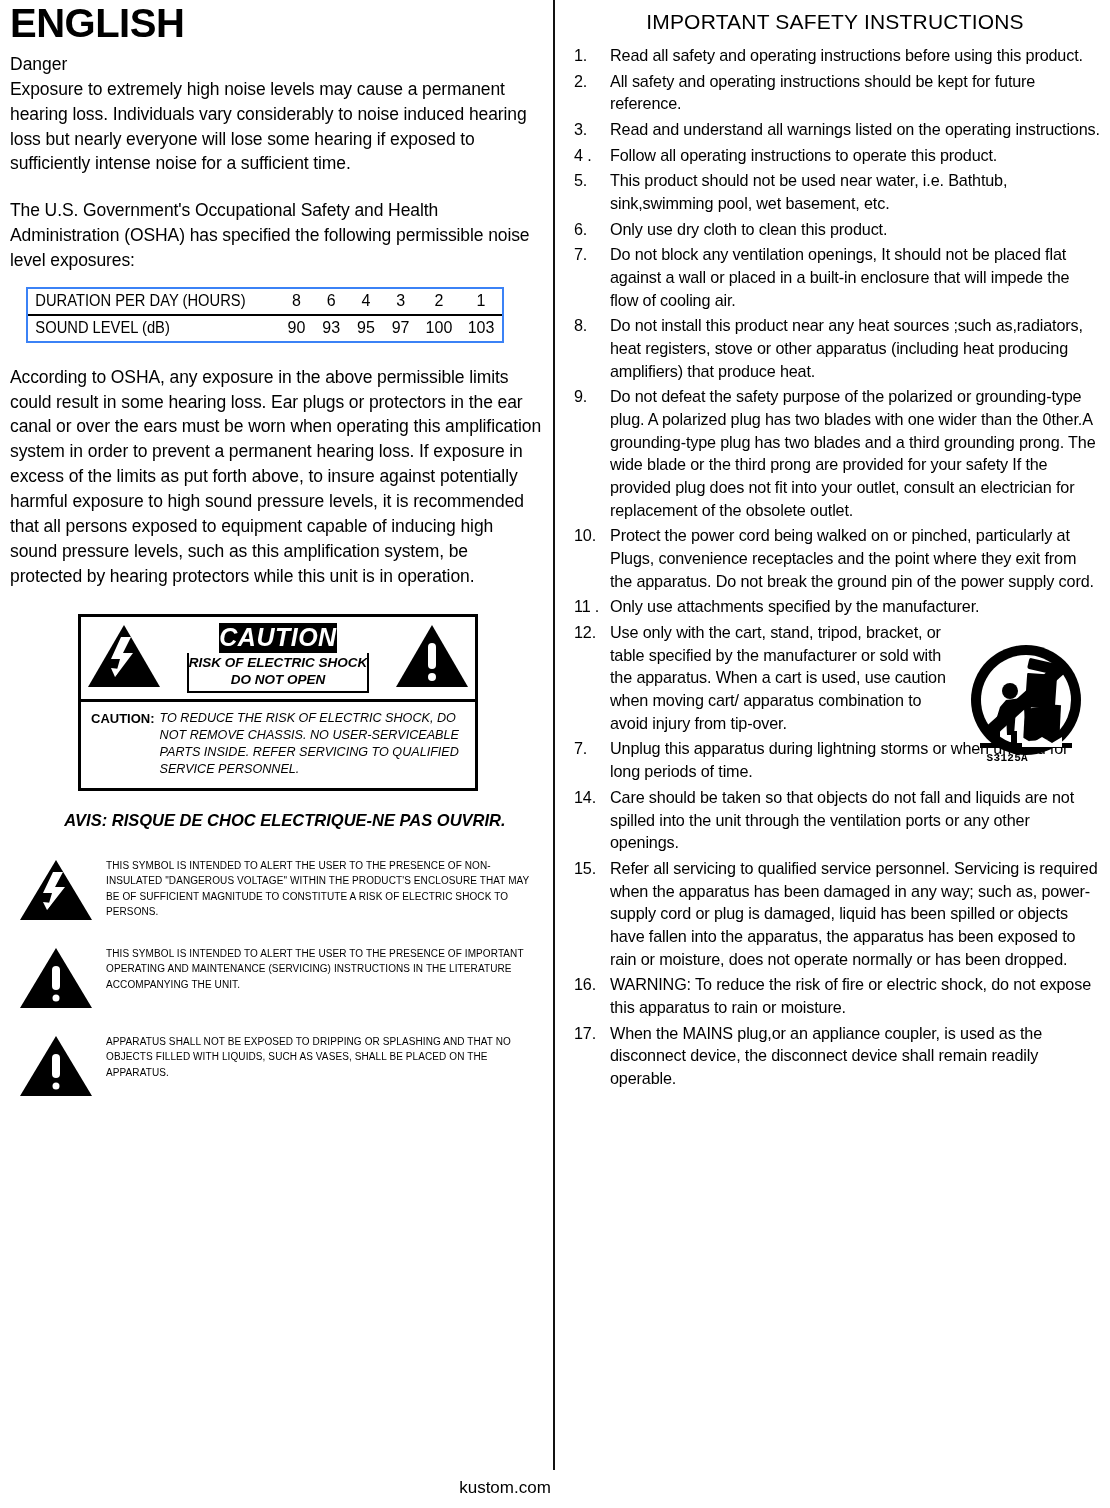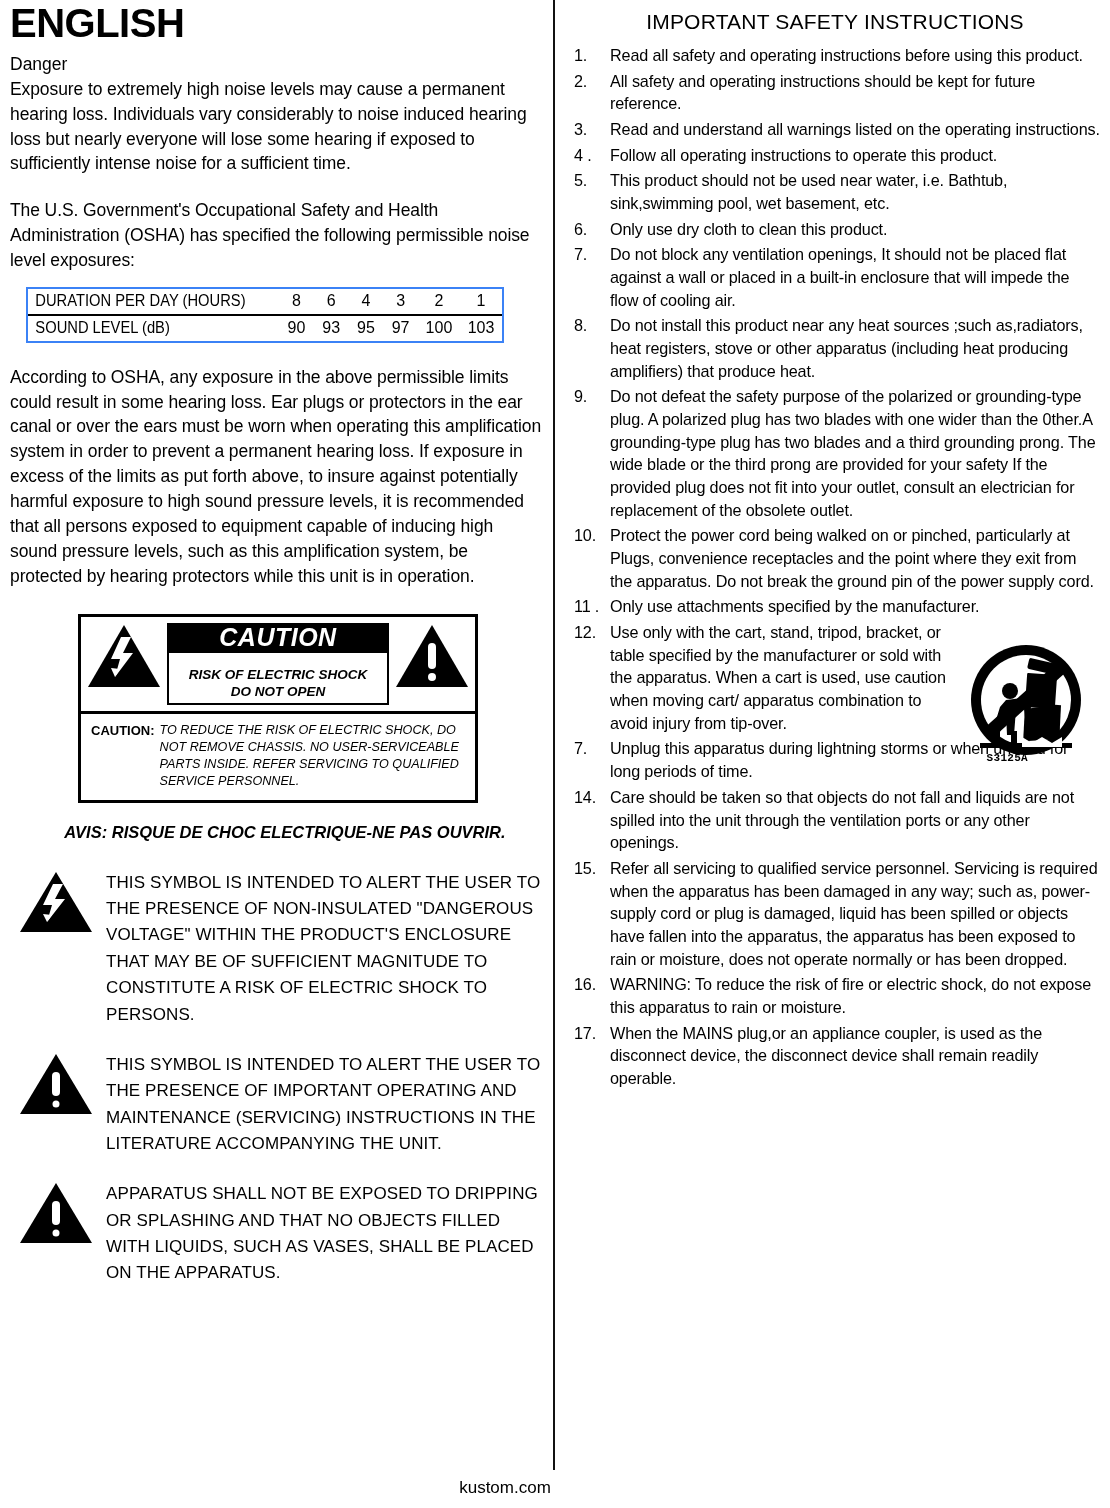--- a/index.html
+++ b/index.html
@@ -109,39 +109,40 @@
     width: 74px;
     height: 66px;
     flex: 0 0 auto;
   }
   .tri svg { display: block; width: 100%; height: 100%; }
   .caution-center {
     flex: 1 1 auto;
     display: flex;
     flex-direction: column;
     justify-content: flex-start;
+    align-items: center;
   }
   .caution-word {
     background: #000;
     color: #fff;
     text-align: center;
     font-style: italic;
     font-weight: bold;
     font-size: 25px;
     line-height: 1.08;
     padding: 1px 0 2px 0;
     letter-spacing: 0.5px;
   }
   .caution-sub {
     text-align: center;
     font-style: italic;
     font-weight: bold;
     font-size: 13.5px;
     line-height: 1.22;
-    padding: 14px 0 3px 0;
+    padding: 2px 0 3px 0;
     border-left: 2px solid #000;
     border-right: 2px solid #000;
     border-bottom: 2px solid #000;
   }
   .caution-bottom {
     display: flex;
     padding: 8px 10px 10px 10px;
     gap: 5px;
   }
   .cb-label {
@@ -174,21 +175,21 @@
   }
   .sym-icon {
     flex: 0 0 auto;
     width: 76px;
     height: 64px;
     margin-right: 12px;
     margin-top: 2px;
   }
   .sym-icon svg { display: block; width: 100%; height: 100%; }
   .sym-text {
-    font-size: 17px;
+    font-size: 10px;
     line-height: 1.55;
     letter-spacing: 0.1px;
     padding-top: 2px;
   }
 
   
   .col-right {
     position: absolute;
     left: 570px;
     top: 0px;

